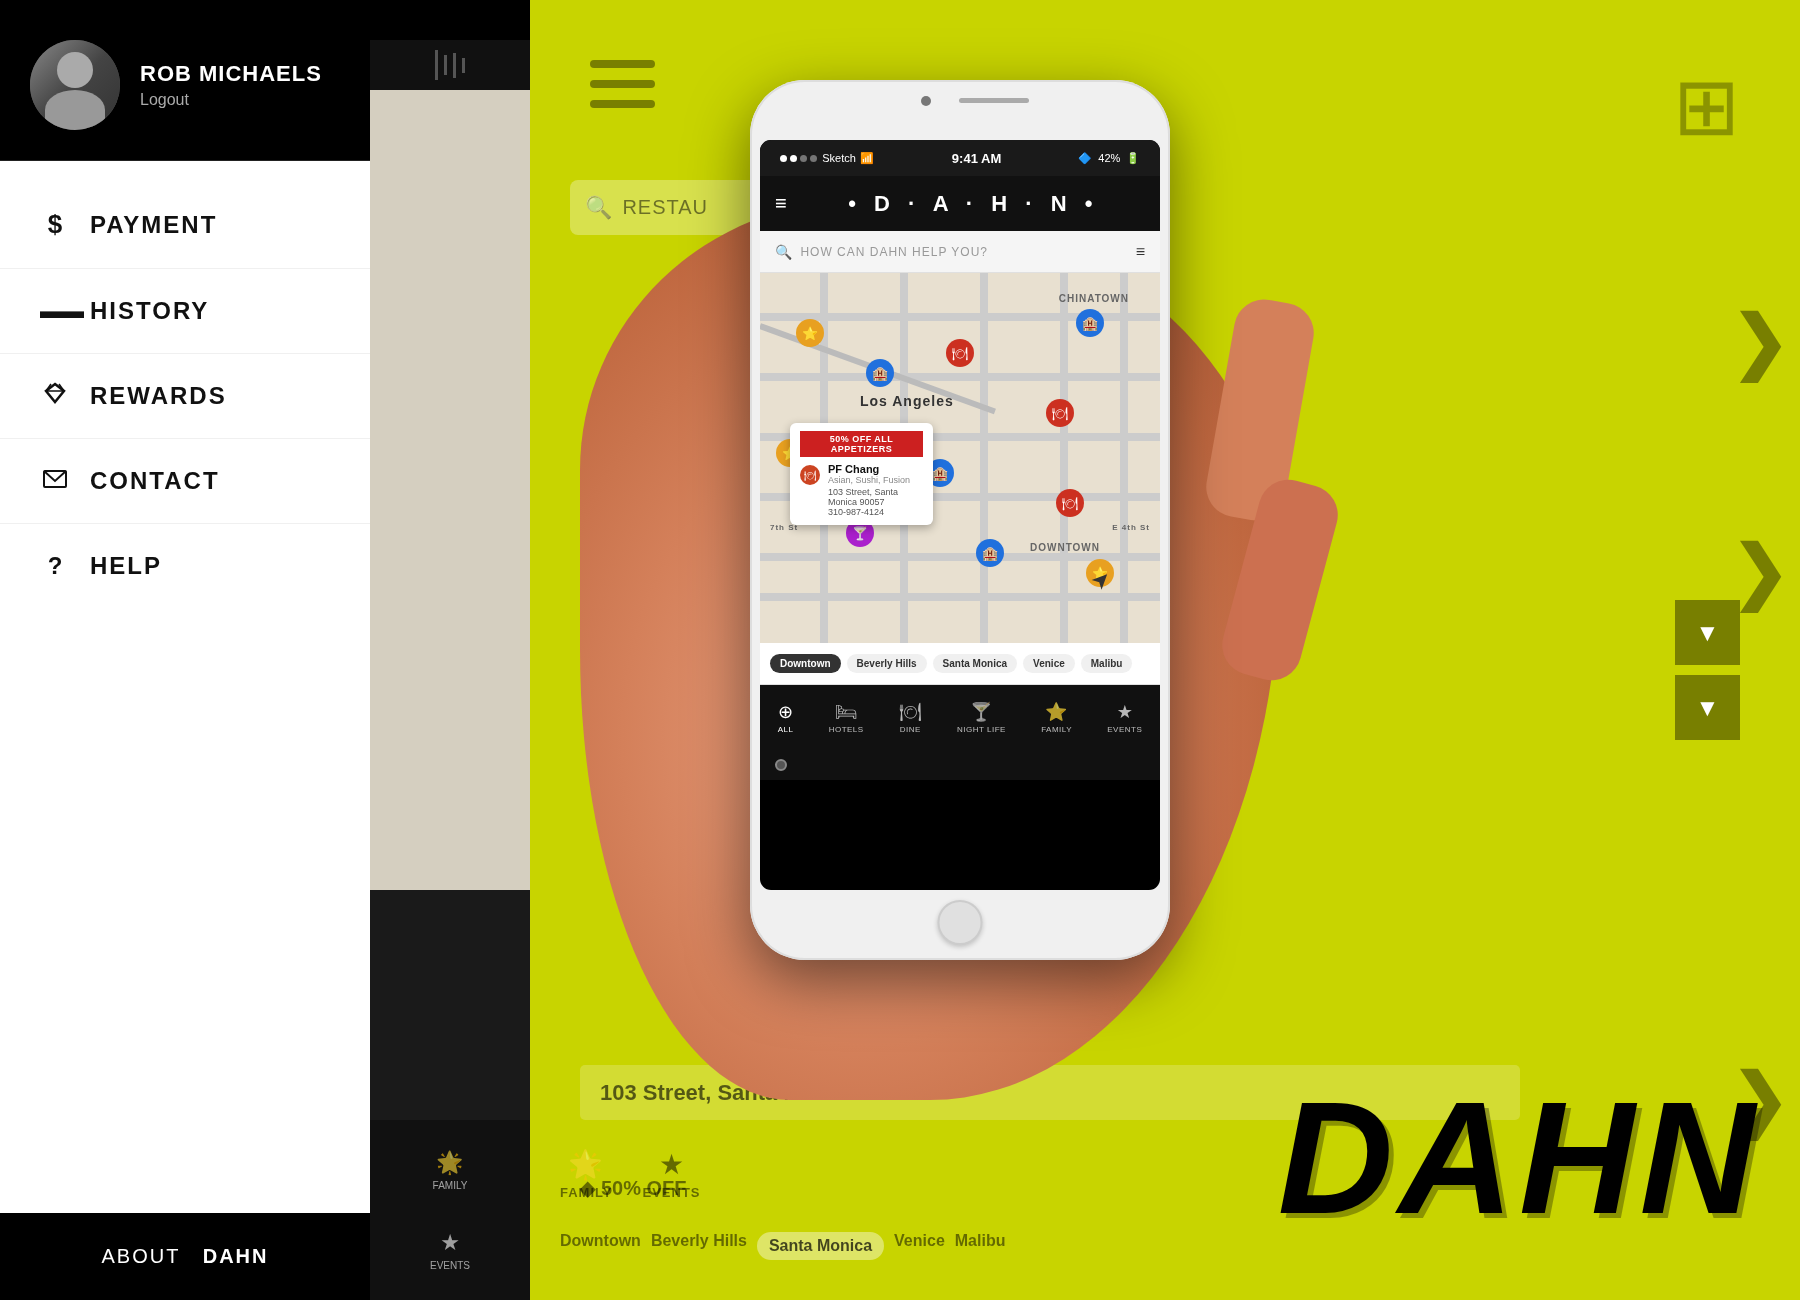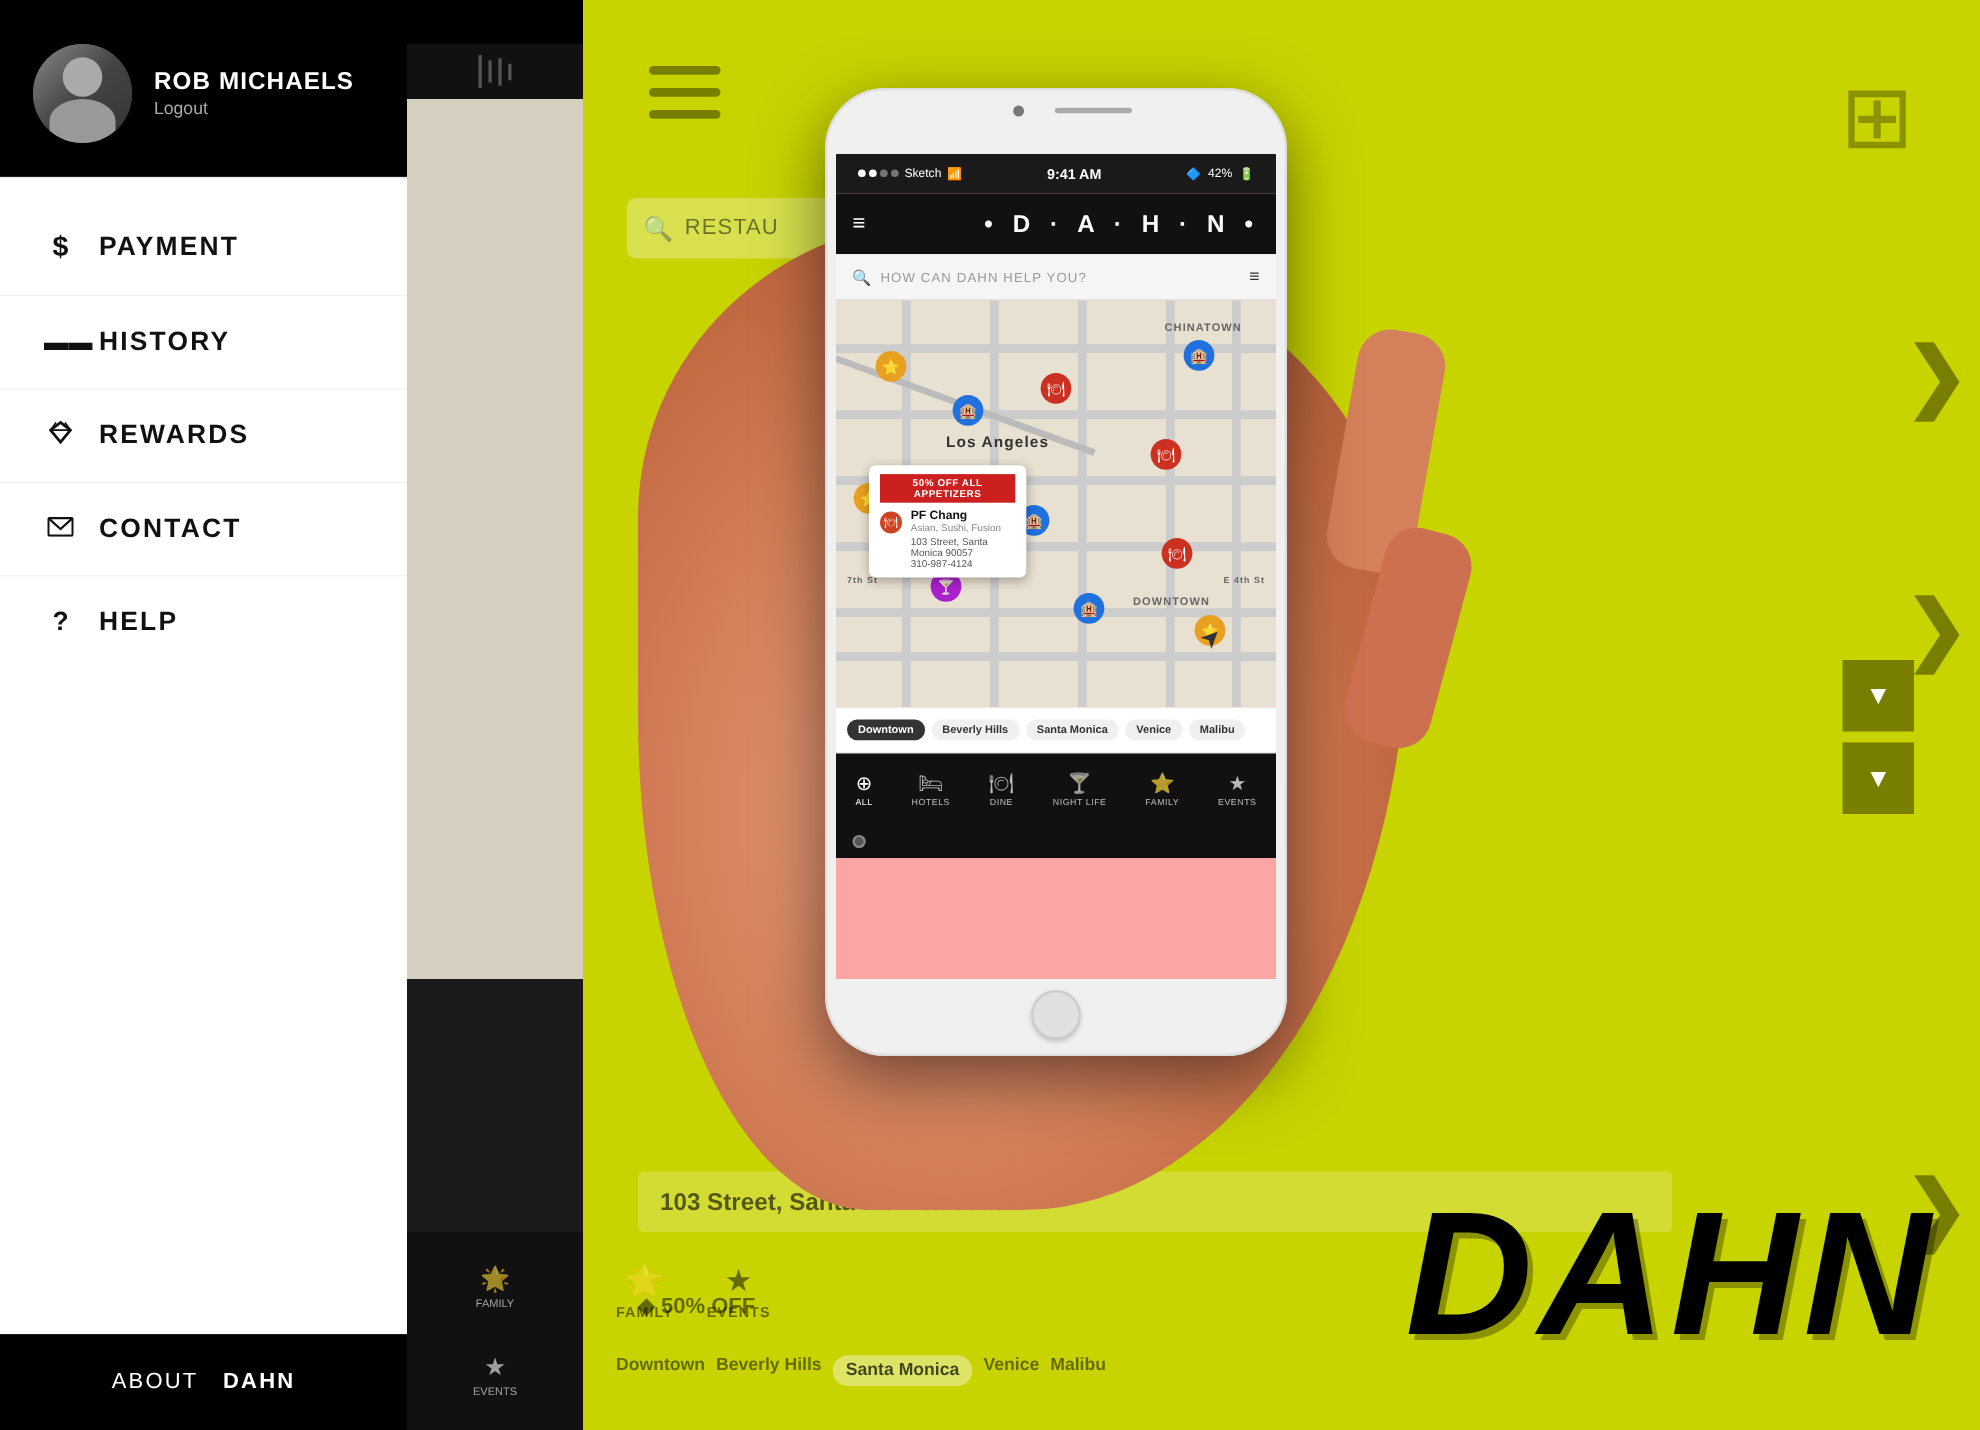--- a/index.html
+++ b/index.html
@@ -372,21 +372,21 @@
       gap: 15px;
     }
 
     .phone-menu-icon {
       color: #fff;
       font-size: 20px;
     }
 
     .phone-logo {
       flex: 1;
-      text-align: right;
+      text-align: center;
       color: #fff;
       font-size: 22px;
       font-weight: bold;
       letter-spacing: 6px;
     }
 
     
     .phone-search {
       background: #f5f5f5;
       height: 42px;
@@ -821,21 +821,21 @@
 <div class="hand-bg"></div>
 
 <div class="phone-shell" style="position:absolute;top:80px;left:750px;width:420px;height:880px;z-index:25;">
 
   <div class="phone-speaker" style="position:absolute;top:18px;left:50%;transform:translateX(-30%);width:70px;height:5px;border-radius:3px;background:#aaa;z-index:30;"></div>
 
   <div class="phone-camera" style="position:absolute;top:16px;left:42%;width:10px;height:10px;border-radius:50%;background:#777;z-index:30;"></div>
 
   <div class="phone-home-btn" style="position:absolute;bottom:15px;left:50%;transform:translateX(-50%);width:45px;height:45px;border-radius:50%;background:#e0e0e0;border:2px solid #ccc;z-index:30;"></div>
 
-  <div class="phone-screen" style="position:absolute;top:60px;left:10px;right:10px;bottom:70px;border-radius:1px;overflow:hidden;background:#fca5a5;">
+  <div class="phone-screen" style="position:absolute;top:60px;left:10px;right:10px;bottom:70px;border-radius:11px;overflow:hidden;background:#000000;">
 
     <div class="phone-status">
       <div class="phone-status-left">
         <span>
           <span class="signal-dot"></span>
           <span class="signal-dot"></span>
           <span class="signal-dot dim"></span>
           <span class="signal-dot dim"></span>
         </span>
         <span>Sketch</span>

